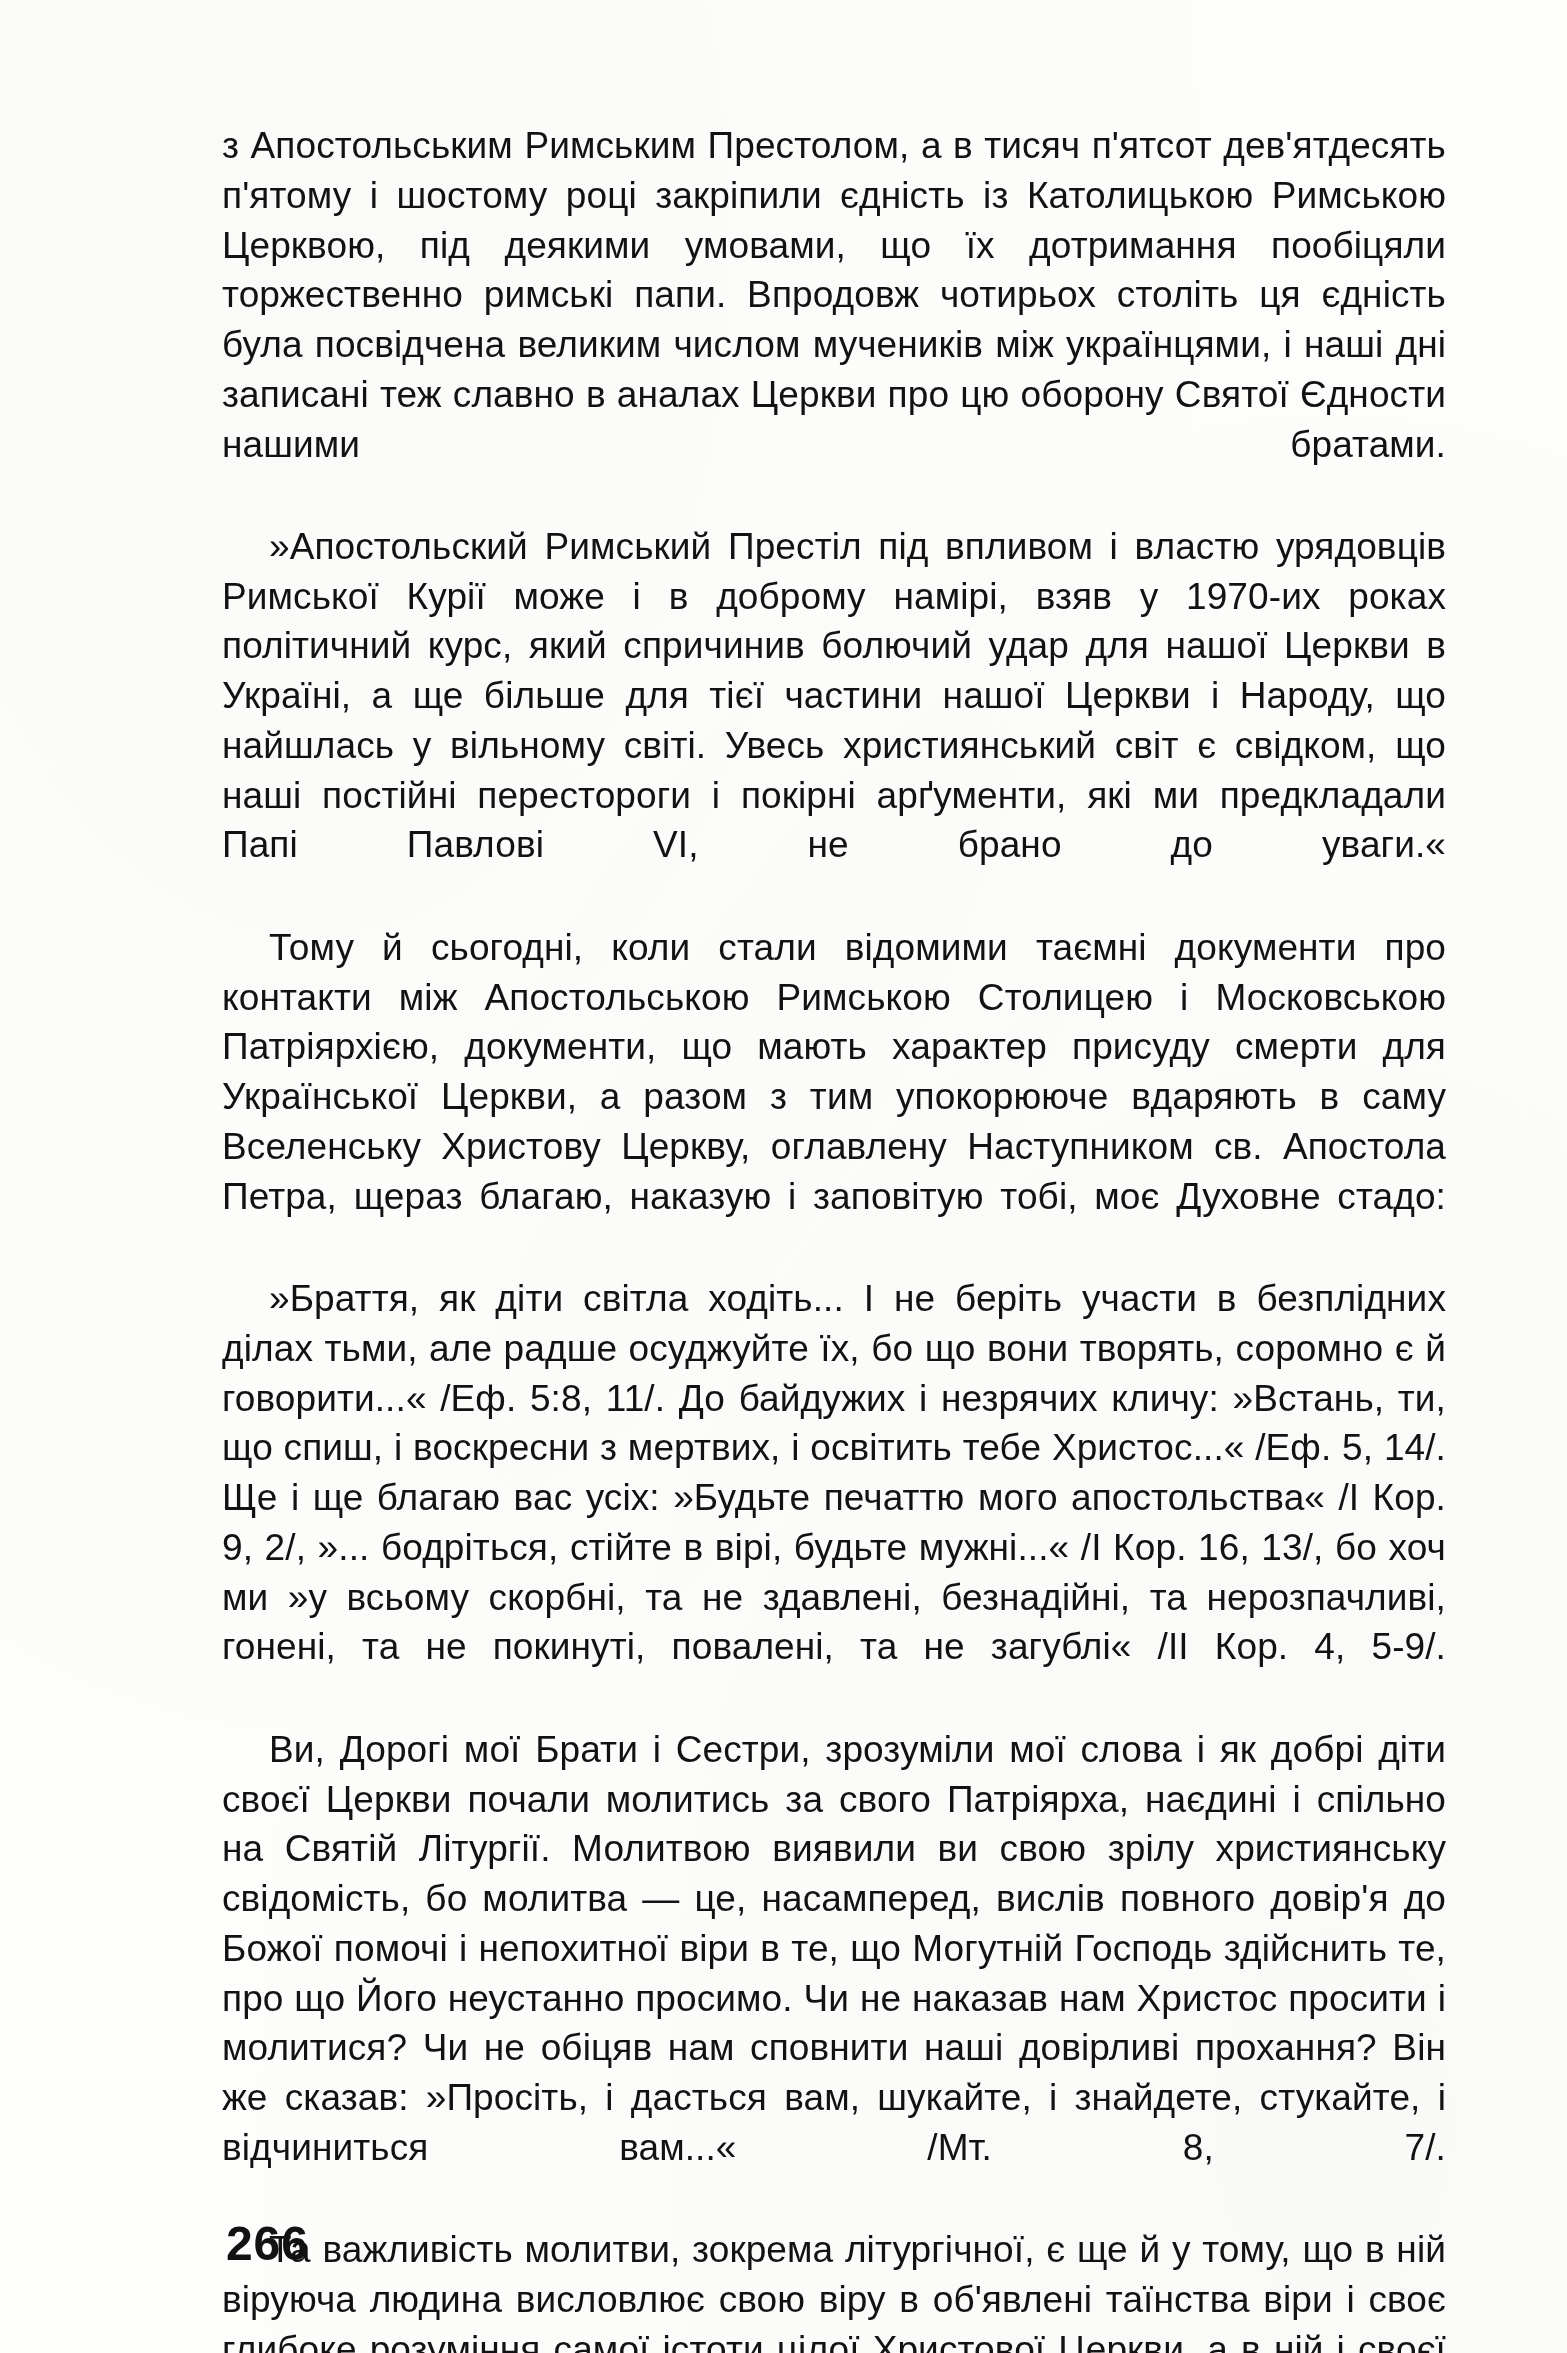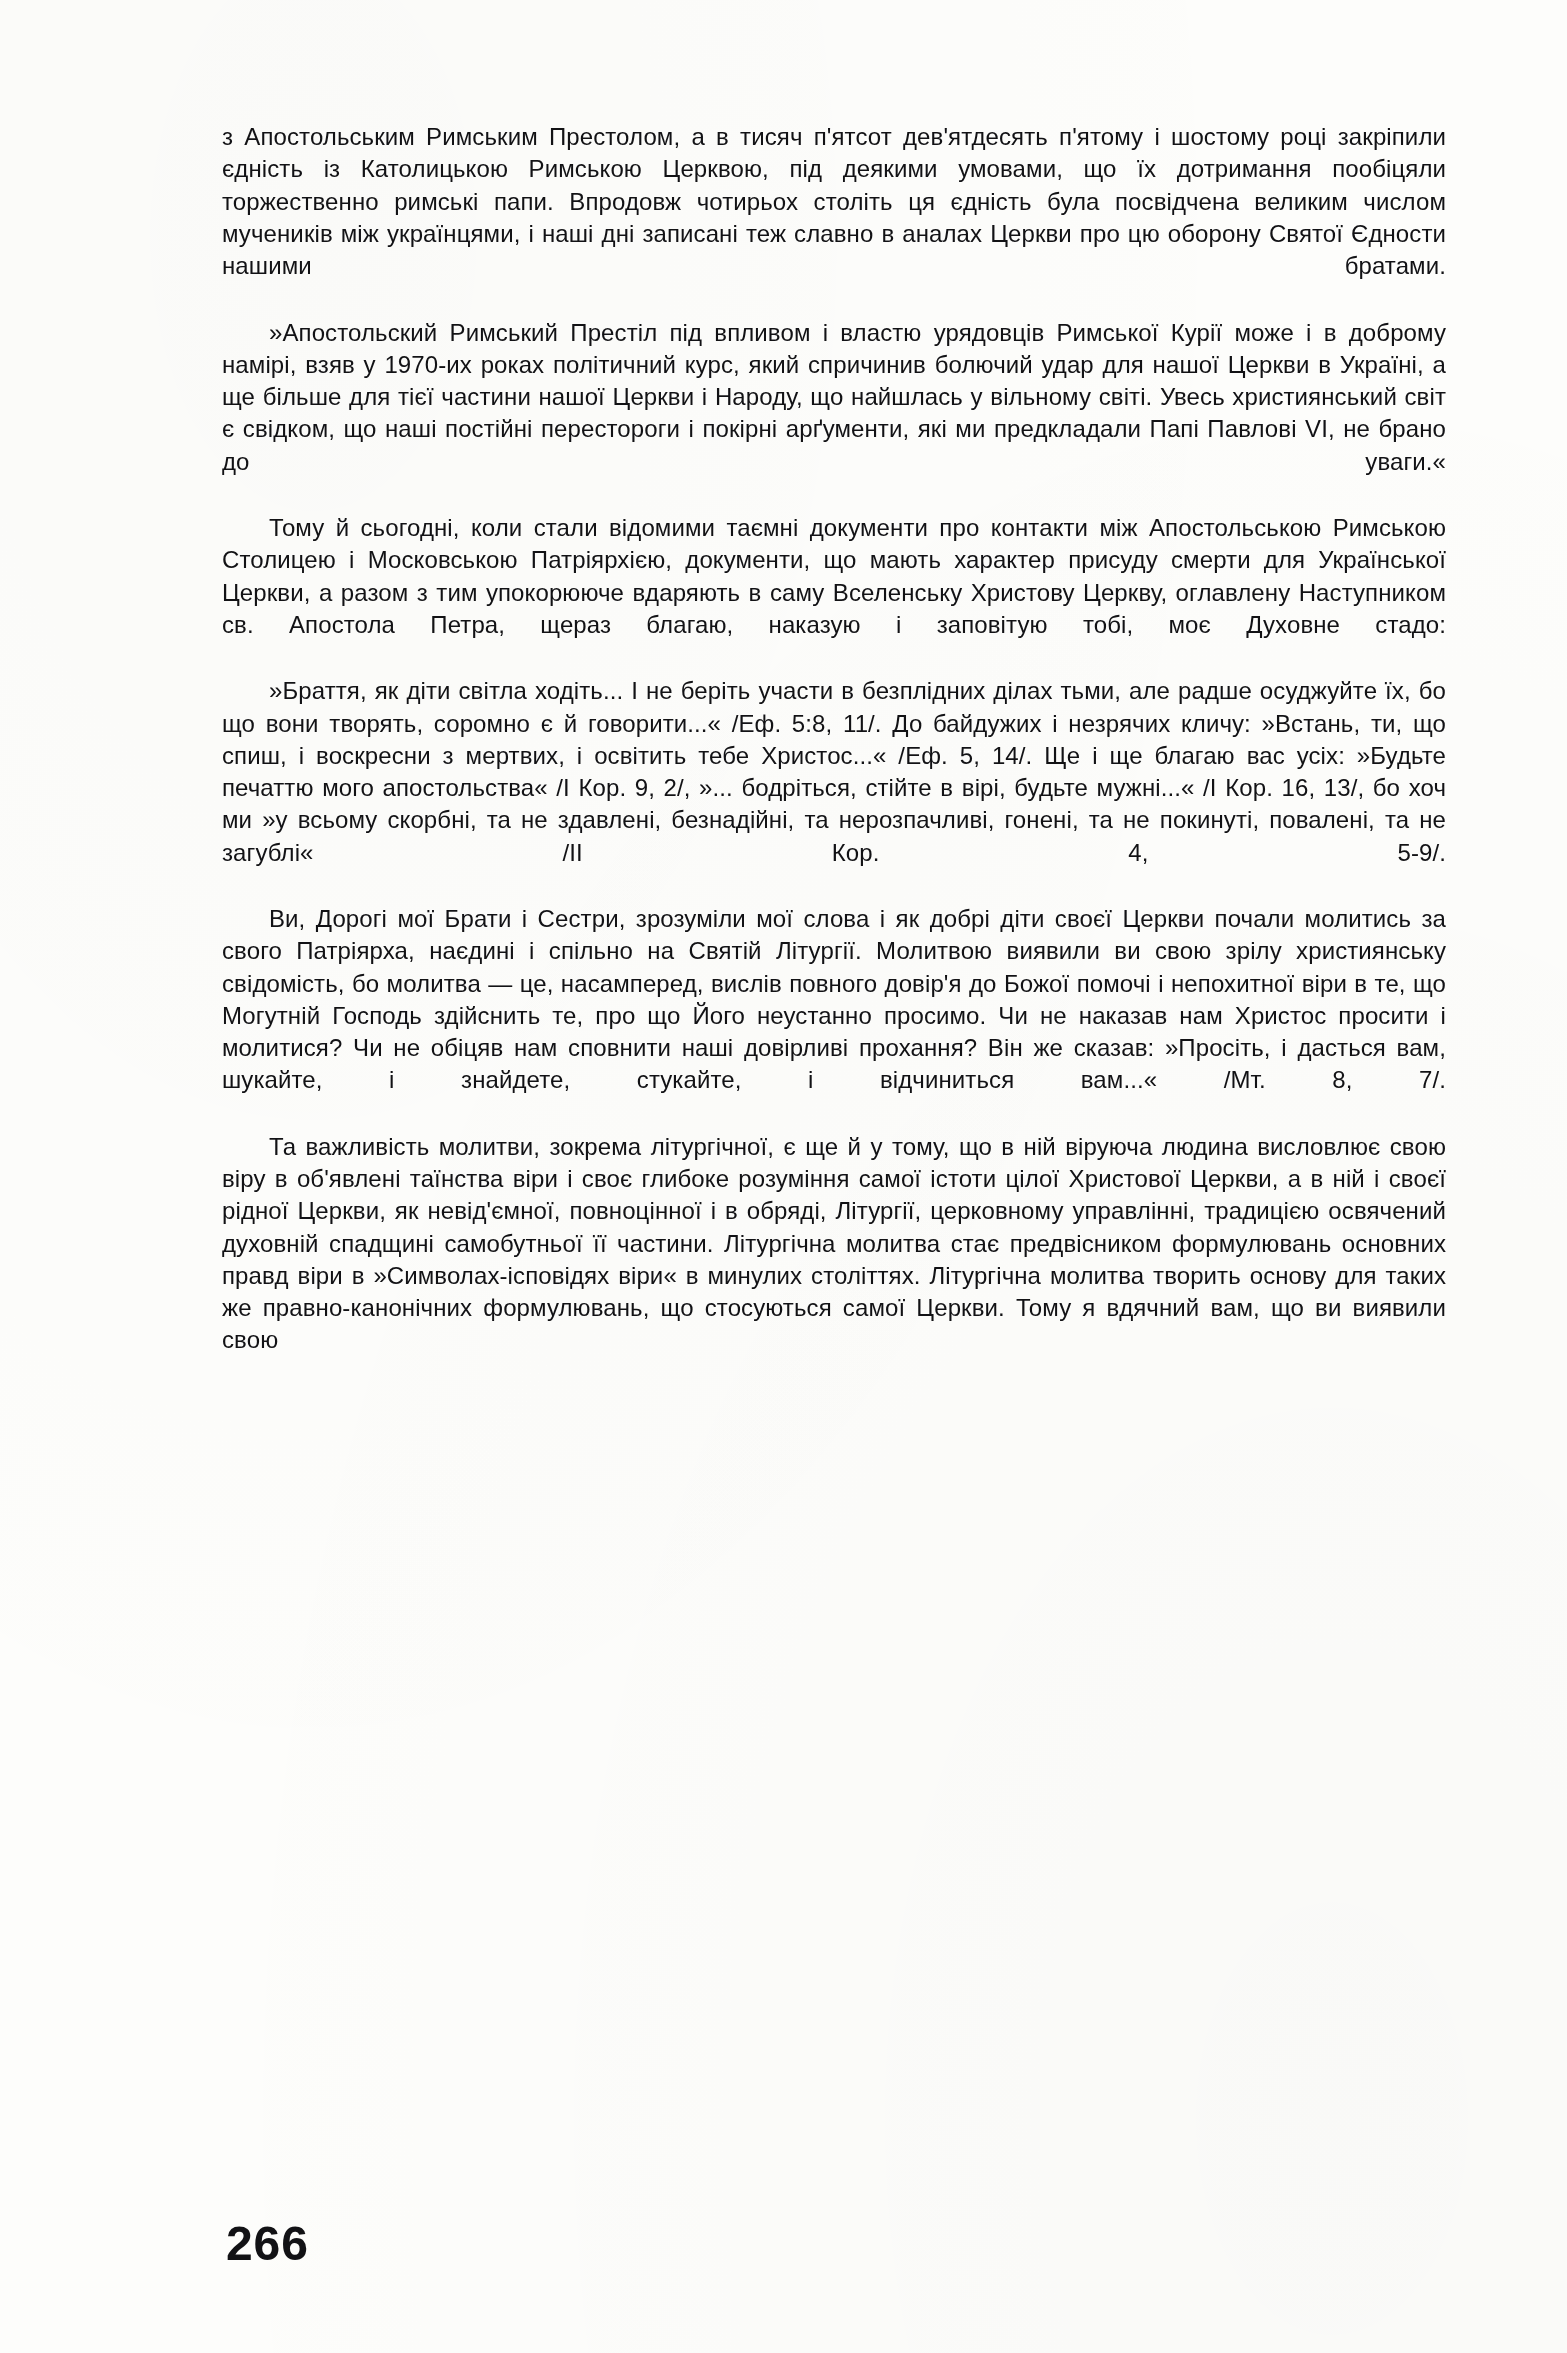--- a/index.html
+++ b/index.html
@@ -27,21 +27,21 @@
       #fbfbf9;
   }
   .text-column {
     position: absolute;
     left: 222px;
     top: 121px;
     width: 1224px;
   }
   p.para {
     margin: 0 0 0.08em 0;
-    font-size: 24px;
+    font-size: 37px;
     line-height: 1.345;
     text-align: justify;
     text-justify: inter-word;
     letter-spacing: 0.1px;
     word-spacing: 0.3px;
     color: #141417;
     -webkit-font-smoothing: antialiased;
   }
   p.para.indent {
     text-indent: 47px;

